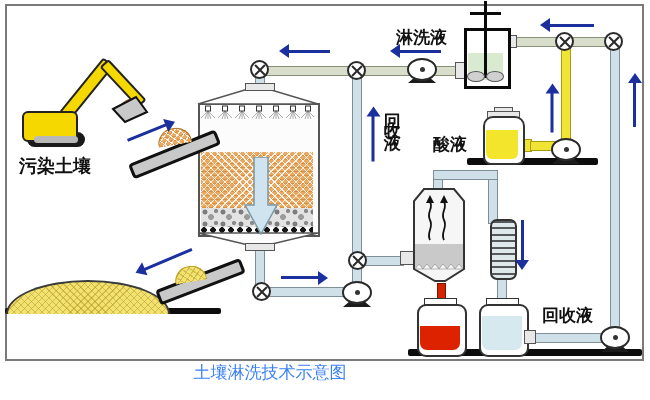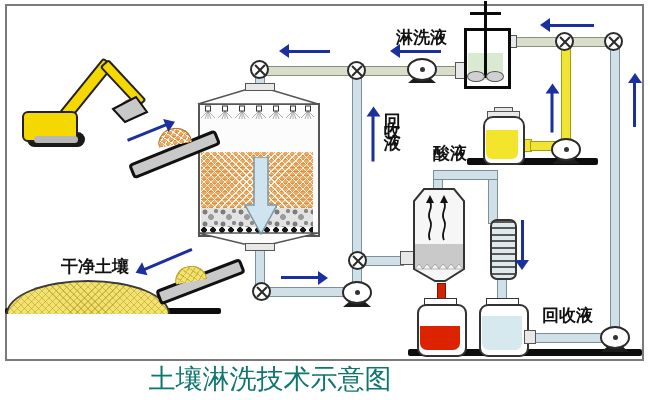--- a/index.html
+++ b/index.html
@@ -36,37 +36,38 @@
   .sand-tex{background-color:#f1e272;background-image:
     repeating-linear-gradient(45deg,rgba(180,150,30,.5) 0 1px,transparent 1px 5px),
     repeating-linear-gradient(-45deg,rgba(180,150,30,.5) 0 1px,transparent 1px 5px);}
   .gravel-tex{background-color:#e3e3e3;background-image:
     radial-gradient(circle at 4px 4px,#7d7d7d 2.2px,transparent 2.8px),
     radial-gradient(circle at 10px 9px,#9a9a9a 2.6px,transparent 3.2px),
     radial-gradient(circle at 15px 3px,#8a8a8a 1.8px,transparent 2.4px);
     background-size:18px 12px;}
   .ground{position:absolute;background:#0d0d0d;z-index:2;border-radius:2px;}
   .conveyor{position:absolute;background:#c9c9c9;border:3px solid #111;border-radius:4px;z-index:4;}
-  .title{position:absolute;left:0;top:361px;width:540px;text-align:center;font-size:27px;color:#0f766e;z-index:9;}
+  .title{position:absolute;left:0;top:361px;width:540px;text-align:center;font-size:17px;color:#3b82f6;z-index:9;}
 </style>
 </head>
 <body>
 
 <div id="stage">
   <div class="frame"></div>
 
   <div class="abs" style="left:27px;top:132px;width:58px;height:15px;background:#1a1a1a;border-radius:8px;z-index:4;"></div>
   <div class="abs" style="left:34px;top:136px;width:44px;height:7px;background:#b8b8b8;border-radius:4px;z-index:5;"></div>
   <div class="abs" style="left:64px;top:110px;width:67px;height:10px;background:#f5d800;border:2px solid #222;border-radius:3px;transform:rotate(-51deg);transform-origin:0 50%;z-index:3;"></div>
   <div class="abs" style="left:104px;top:57px;width:52px;height:8px;background:#f5d800;border:2px solid #222;border-radius:3px;transform:rotate(47deg);transform-origin:0 50%;z-index:3;"></div>
   <div class="abs" style="left:22px;top:111px;width:52px;height:27px;background:#f5d800;border:2px solid #222;border-radius:6px;z-index:4;"></div>
   <svg class="abs" style="left:110px;top:92px;z-index:5;" width="40" height="32">
     <path d="M8 16 Q21 -1 34 15 Z" fill="#eca85e" stroke="#b07020" stroke-width="1"></path>
     <polygon points="3,17 26,5 37,20 15,30" fill="#c8c8c8" stroke="#111" stroke-width="2"></polygon>
   </svg>
+  <div class="lbl" style="left:19px;top:157px;font-size:18px;">污染土壤</div>
 
   <div class="conveyor" style="left:131px;top:164px;width:88px;height:10px;transform:rotate(-22deg);transform-origin:0 50%;"></div>
   <div class="abs soil-tex" style="left:157px;top:128px;width:32px;height:16px;border:1.5px solid #b07020;border-bottom:none;border-radius:16px 16px 0 0;transform:rotate(-10deg);z-index:5;"></div>
   <div class="arr" style="left:126px;top:131px;width:42px;transform:rotate(-22deg);"></div>
 
   <div class="valve" style="left:250px;top:60px;"></div>
   <div class="pipe" style="left:255px;top:77px;width:8px;height:8px;"></div>
   <div class="stub" style="left:245px;top:83px;width:28px;height:6px;"></div>
   <svg class="abs" style="left:196px;top:88px;z-index:3;" width="124" height="18">
     <polygon points="52,1 72,1 122,16 2,16" fill="#fcfcfc" stroke="#555" stroke-width="1.5"></polygon>
@@ -145,21 +146,20 @@
   </svg>
   <div class="stub" style="left:245px;top:243px;width:28px;height:6px;"></div>
   <div class="pipe" style="left:255px;top:249px;width:8px;height:36px;"></div>
   <div class="valve" style="left:252px;top:282px;"></div>
 
   <div class="conveyor" style="left:158px;top:290px;width:85px;height:10px;transform:rotate(-21deg);transform-origin:0 50%;"></div>
   <div class="abs sand-tex" style="left:174px;top:266px;width:30px;height:15px;border:1.5px solid #b8a020;border-bottom:none;border-radius:15px 15px 0 0;transform:rotate(-10deg);z-index:5;"></div>
   <div class="arr" style="left:142px;top:258px;width:52px;transform:rotate(157deg);"></div>
   <div class="abs sand-tex" style="left:6px;top:280px;width:160px;height:32px;border:2px solid #3a3a3a;border-bottom:none;border-radius:50% 50% 0 0 / 100% 100% 0 0;z-index:3;"></div>
   <div class="ground" style="left:5px;top:308px;width:216px;height:6px;"></div>
-  <div class="lbl" style="left:61px;top:258px;">干净土壤</div>
 
   <div class="pipe green" style="left:266px;top:66px;width:84px;height:8px;"></div>
   <div class="pipe green" style="left:363px;top:66px;width:95px;height:8px;"></div>
   <div class="valve" style="left:347px;top:61px;"></div>
   <div class="pump" style="left:407px;top:58px;"></div>
   <div class="pbase" style="left:408px;top:71px;"></div>
   <div class="arr" style="left:288px;top:50px;width:42px;transform:rotate(180deg);"></div>
   <div class="arr" style="left:399px;top:50px;width:42px;transform:rotate(180deg);"></div>
   <div class="lbl" style="left:396px;top:29px;">淋洗液</div>
 
@@ -185,21 +185,21 @@
   <div class="arr" style="left:532px;top:111px;width:40px;transform:rotate(-90deg);"></div>
   <div class="abs" style="left:494px;top:107px;width:17px;height:6px;background:#e8e8e8;border:1.5px solid #555;z-index:4;"></div>
   <div class="abs" style="left:487px;top:111px;width:31px;height:7px;background:#e8e8e8;border:1.5px solid #555;z-index:4;"></div>
   <div class="abs" style="left:483px;top:116px;width:38px;height:45px;background:#fff;border:2px solid #333;border-radius:10px 10px 8px 8px;z-index:4;"></div>
   <div class="abs" style="left:486px;top:130px;width:32px;height:29px;background:#f2e52c;border-radius:0 0 6px 6px;z-index:5;"></div>
   <div class="pipe yellow" style="left:521px;top:139px;width:9px;height:11px;"></div>
   <div class="pipe yellow" style="left:530px;top:141px;width:28px;height:8px;"></div>
   <div class="pump" style="left:551px;top:138px;"></div>
   <div class="pbase" style="left:552px;top:152px;"></div>
   <div class="ground" style="left:467px;top:158px;width:131px;height:7px;"></div>
-  <div class="lbl" style="left:433px;top:145px;text-align:right;">酸液</div>
+  <div class="lbl" style="left:433px;top:136px;text-align:right;">酸液</div>
 
   <div class="pipe" style="left:268px;top:287px;width:80px;height:8px;"></div>
   <div class="arr" style="left:281px;top:276px;width:38px;"></div>
   <div class="pump" style="left:342px;top:281px;"></div>
   <div class="pbase" style="left:343px;top:295px;"></div>
   <div class="pipe" style="left:352px;top:266px;width:8px;height:18px;"></div>
   <div class="valve" style="left:348px;top:251px;"></div>
   <div class="pipe" style="left:364px;top:256px;width:38px;height:8px;"></div>
   <div class="stub" style="left:400px;top:251px;width:14px;height:12px;"></div>
 

